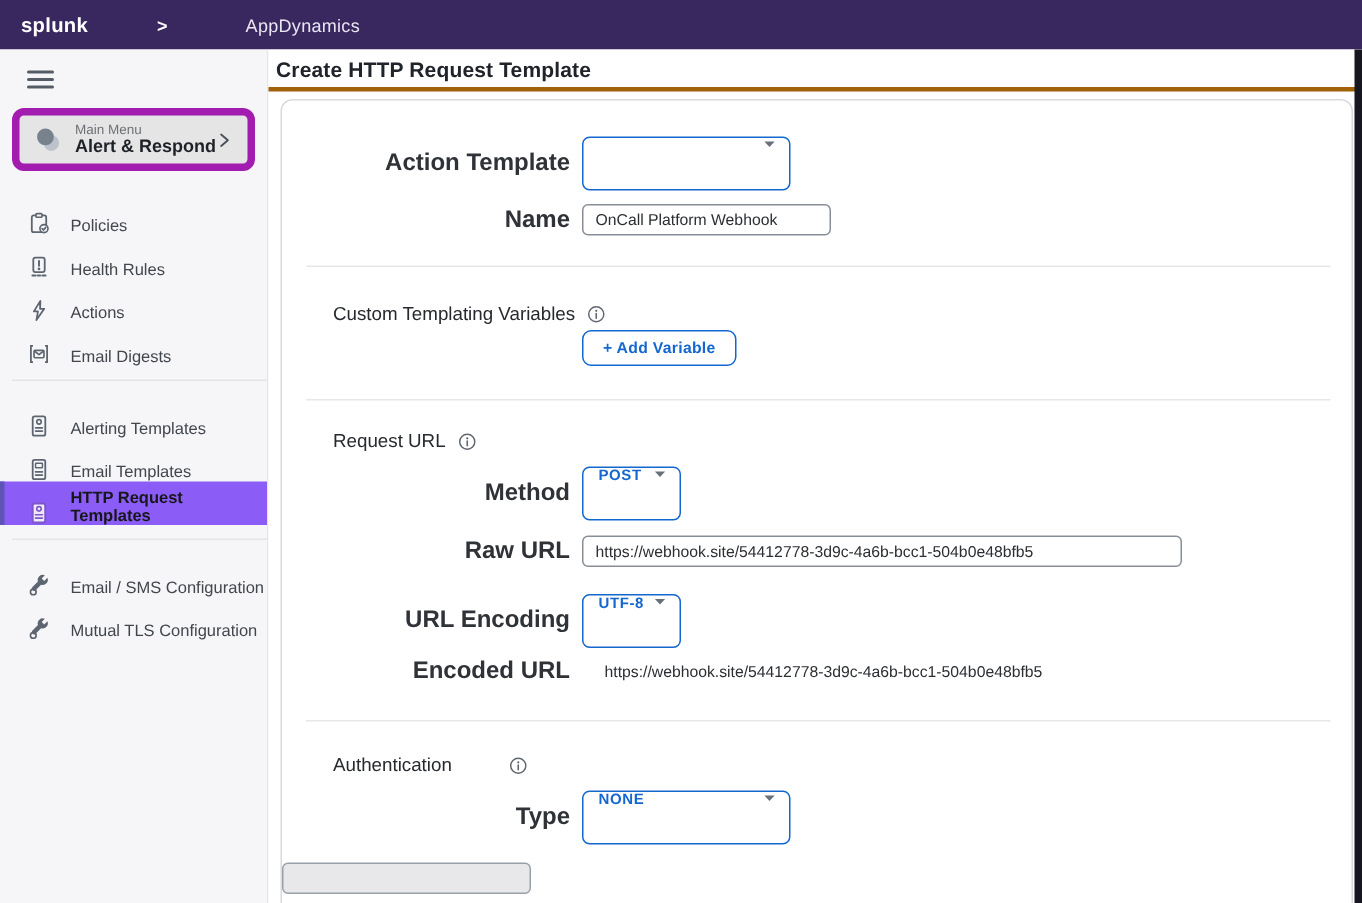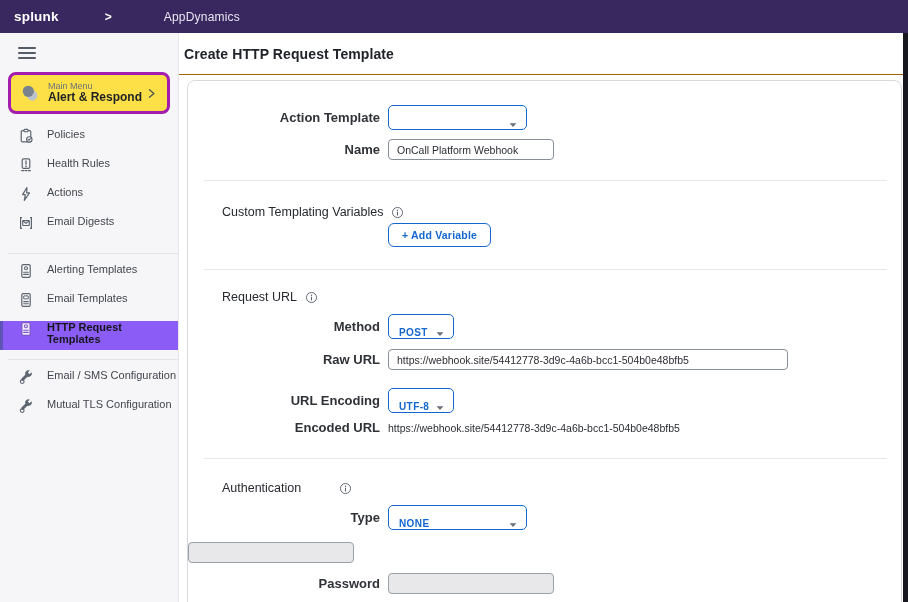--- a/index.html
+++ b/index.html
@@ -17,54 +17,54 @@
   .app { display:flex; height:569px; position:relative; }
   .edge-strip { position:absolute; right:0; top:0; bottom:0; width:5px;
     background:#17171f; z-index:50; }
 
   
   .sidebar { width:179px; min-width:179px; background:#f6f6f8;
     border-right:1px solid #e5e5ea; padding-top:11px; }
   .hamburger { margin:0 0 13px 18px; width:18px; cursor:pointer; }
   .hamburger span { display:block; height:2px; background:#565c65; margin:3px 0;
     border-radius:1px; }
-  .menu-card { margin:0 8px 14px 8px; height:42px; background:#fde047;
-    border:3px solid #a21caf; border-radius:8px; display:flex; align-items:center;
+  .menu-card { margin:0 8px 14px 8px; height:42px; background:#e5e5e5;
+    border:5px solid #a21caf; border-radius:8px; display:flex; align-items:center;
     padding:0 10px 0 9px; cursor:pointer; }
   .menu-card-txt { flex:1; margin-left:8px; line-height:1.15; }
   .menu-eyebrow { font-size:9px; color:#6e7278; }
   .menu-label { font-size:12px; font-weight:bold; color:#1e2126; }
 
-  .nav-item { display:flex; align-items:flex-start; height:29px; padding-left:15px;
+  .nav-item { display:flex; align-items:flex-end; height:29px; padding-left:15px;
     border-left:3px solid transparent; cursor:pointer; color:#5d6570; }
   .nav-item .nav-label { font-size:11px; color:#42464d; margin-left:13px; }
   .nav-item.selected { border-left-color:#5e54b8; background:#8b5cf6; color:#7d57c9; }
   .nav-item.selected .nav-label { font-weight:bold; color:#16171b; }
   .nav-divider { height:1px; background:#e3e3e8; margin:9px 0 9px 8px; }
   .nav-ico { width:16px; height:16px; display:block; }
 
   
   .main { flex:1; background:#fff; position:relative; }
-  .main-header { height:42px; border-bottom:1px solid #a16207; display:flex;
+  .main-header { height:28px; border-bottom:3px solid #a16207; display:flex;
     align-items:center; padding-left:5px; }
   .page-title { font-size:14px; font-weight:bold; color:#20232a; letter-spacing:.1px; }
 
   .panel { margin:5px 6px 0 8px; height:600px; background:#fff;
     border:1px solid #d8dadd; border-radius:8px; padding-top:24px; }
 
   .form-row { display:flex; align-items:center; }
   .form-label { width:200px; min-width:200px; text-align:right; padding-right:8px;
-    font-size:13px; font-weight:bold; color:#2f3237; }
+    font-size:16px; font-weight:bold; color:#2f3237; }
   .section-head { display:flex; align-items:center; margin-left:34px;text-align:center; }
   .section-title { font-size:12.5px; color:#26292e; }
   .info-ico { width:13px; height:13px; margin-left:8px; color:#5f6670; }
   .sect-divider { height:1px; background:#e7e8ea; margin:0 14px 0 16px; }
 
-  .dd { height:25px; border:1.5px solid #1467cf; border-radius:5px; background:#fff;
-    display:flex; align-items:flex-end; justify-content:space-between;
+  .dd { height:36px; border:1.5px solid #1467cf; border-radius:5px; background:#fff;
+    display:flex; align-items:flex-start; justify-content:space-between;
     padding:0 8px 0 10px; cursor:pointer; }
   .dd-text { font-size:10px; font-weight:bold; color:#1467cf; letter-spacing:.4px; }
   .dd-caret { width:10px; height:8px; color:#68707c; }
   .dd-w-lg { width:139px; }
   .dd-w-sm { width:66px; }
 
   .txt-input { height:21px; border:1px solid #878e98; border-radius:4px;
     font-size:10.5px; color:#2b2e33; padding:0 8px; width:166px;
     font-family:"Liberation Sans", sans-serif; background:#fff; }
   .txt-input.wide { width:400px; }
@@ -79,21 +79,21 @@
   .mt-a { margin-top:0; }      
   .mt-9 { margin-top:9px; }
   .mt-10 { margin-top:10px; }
   .mt-12 { margin-top:12px; }
   .mt-16 { margin-top:4px; }
   .mt-18 { margin-top:18px; }
   .mt-20 { margin-top:20px; }
   .mt-22 { margin-top:22px;gap:30px; }
   .mt-23 { margin-top:23px; }
   .mt-24 { margin-top:24px; }
-  .mt-7 { margin-top:7px; }
+  .mt-7 { margin-top:7px;gap:15px; }
 </style>
 </head>
 <body>
 
 <div class="topbar">
   <span class="brand">splunk</span>
     <span class="brand-chev">&gt;</span>
   <span class="product">AppDynamics</span>
 </div>
 

